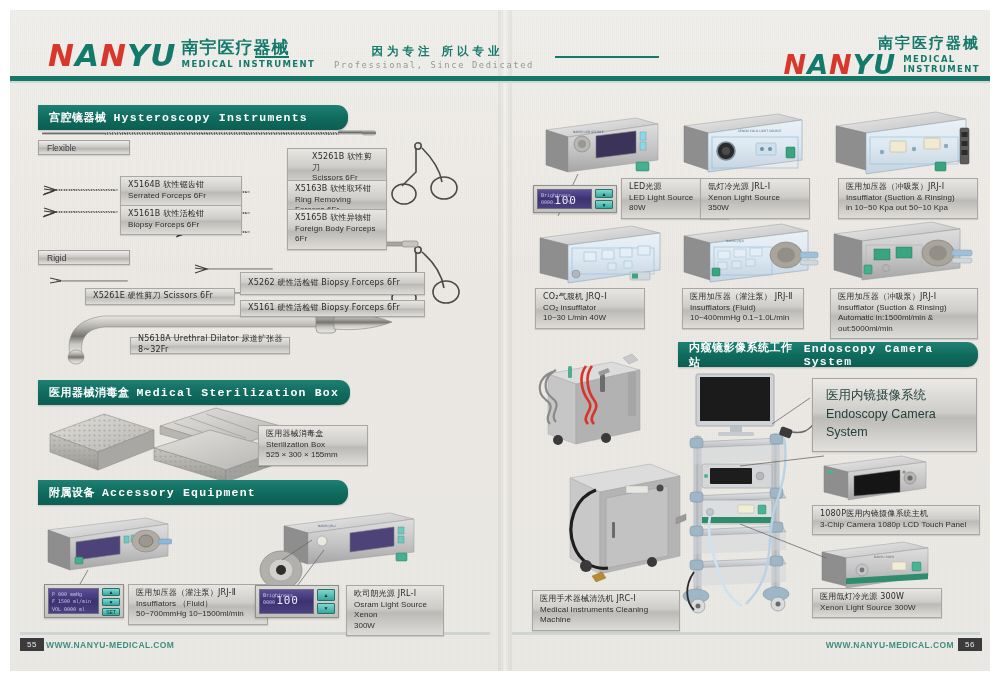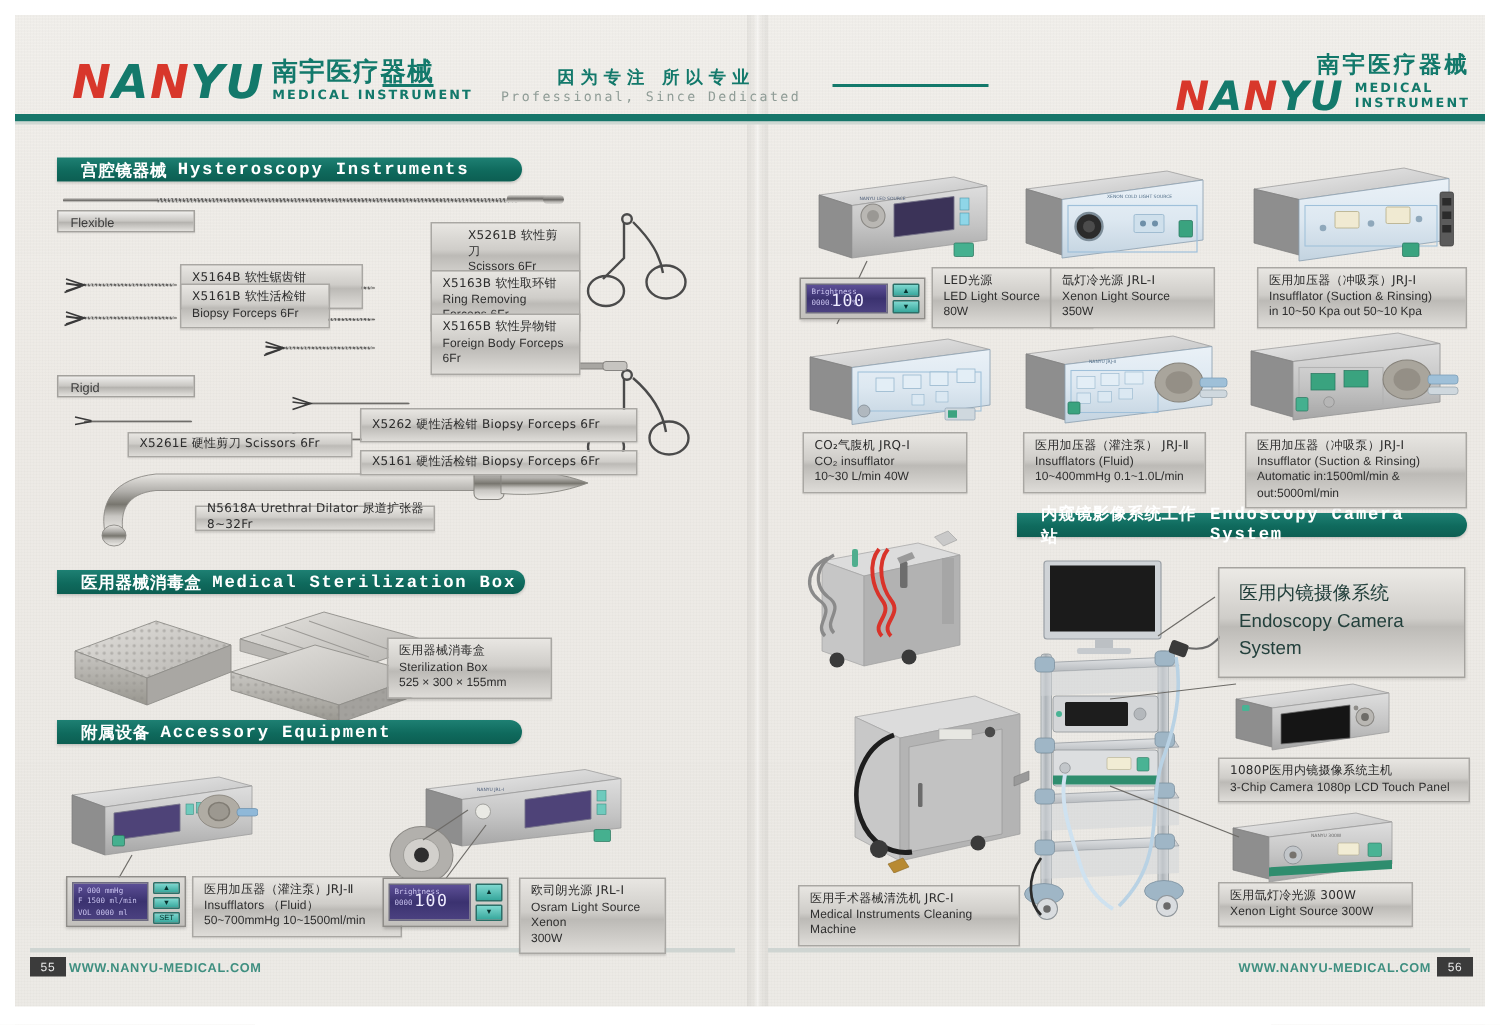--- a/index.html
+++ b/index.html
@@ -82,25 +82,25 @@
   .tag-en {
     font-family: "DejaVu Sans Mono", monospace;
     color: #8f9c96; font-size: 8.8px; letter-spacing: 1.6px;
     text-align: center; margin-top: 1px; padding-left: 18px;
   }
   .tag-line-l { position: absolute; left: 0px; top: 12px; width: 34px; height: 1.5px; background: #13796b; }
   .tag-line-r { position: absolute; right: -64px; top: 12px; width: 104px; height: 1.5px; background: #13796b; }
 
   
   .banner {
-    position: absolute; height: 16px; z-index: 14;
+    position: absolute; height: 25px; z-index: 14;
     background: linear-gradient(180deg, #1e8073 0%, #0f6a5d 55%, #0c5e52 100%);
     border-radius: 0 11px 11px 0;
     display: flex; align-items: center;
-    padding-left: 16px; color: #ffffff;
+    padding-left: 11px; color: #ffffff;
     box-shadow: 0 1px 2px rgba(0,0,0,0.18);
   }
   .banner .b-cn {
     font-family: "DejaVu Sans", sans-serif; font-weight: 700;
     font-size: 11px; letter-spacing: 0.5px;
   }
   .banner .b-en {
     font-family: Liberation Mono, monospace; font-weight: 700;
     font-size: 11.5px; letter-spacing: 1.2px; margin-left: 7px;
   }
@@ -285,21 +285,21 @@
   <div class="shaft-braid" style="left:186px; top:231px; width:62px; height:2px;"></div>
   <svg width="26" height="16" style="position:absolute;left:175px;top:226px;z-index:12;">
     <path d="M2,2 L14,6 L2,10 M2,5 L13,6.5" stroke="#3a3a3a" stroke-width="1.2" fill="none"></path>
     <path d="M1,11 L12,7" stroke="#3a3a3a" stroke-width="1.2" fill="none"></path>
   </svg>
 
   <div class="cap" style="left:120px; top:176px; width:122px;">
     <div class="c-cn">X5164B 软性锯齿钳</div>
     <div class="c-en">Serrated Forceps 6Fr</div>
   </div>
-  <div class="cap" style="left:120px; top:189px; width:100px;">
+  <div class="cap" style="left:120px; top:205px; width:122px;">
     <div class="c-cn">X5161B 软性活检钳</div>
     <div class="c-en">Biopsy Forceps 6Fr</div>
   </div>
   <div class="cap" style="left:287px; top:148px; width:100px;padding-left:24px;">
     <div class="c-cn">X5261B 软性剪刀</div>
     <div class="c-en">Scissors 6Fr</div>
   </div>
   <div class="cap" style="left:287px; top:180px; width:100px;">
     <div class="c-cn">X5163B 软性取环钳</div>
     <div class="c-en">Ring Removing Forceps 6Fr</div>

